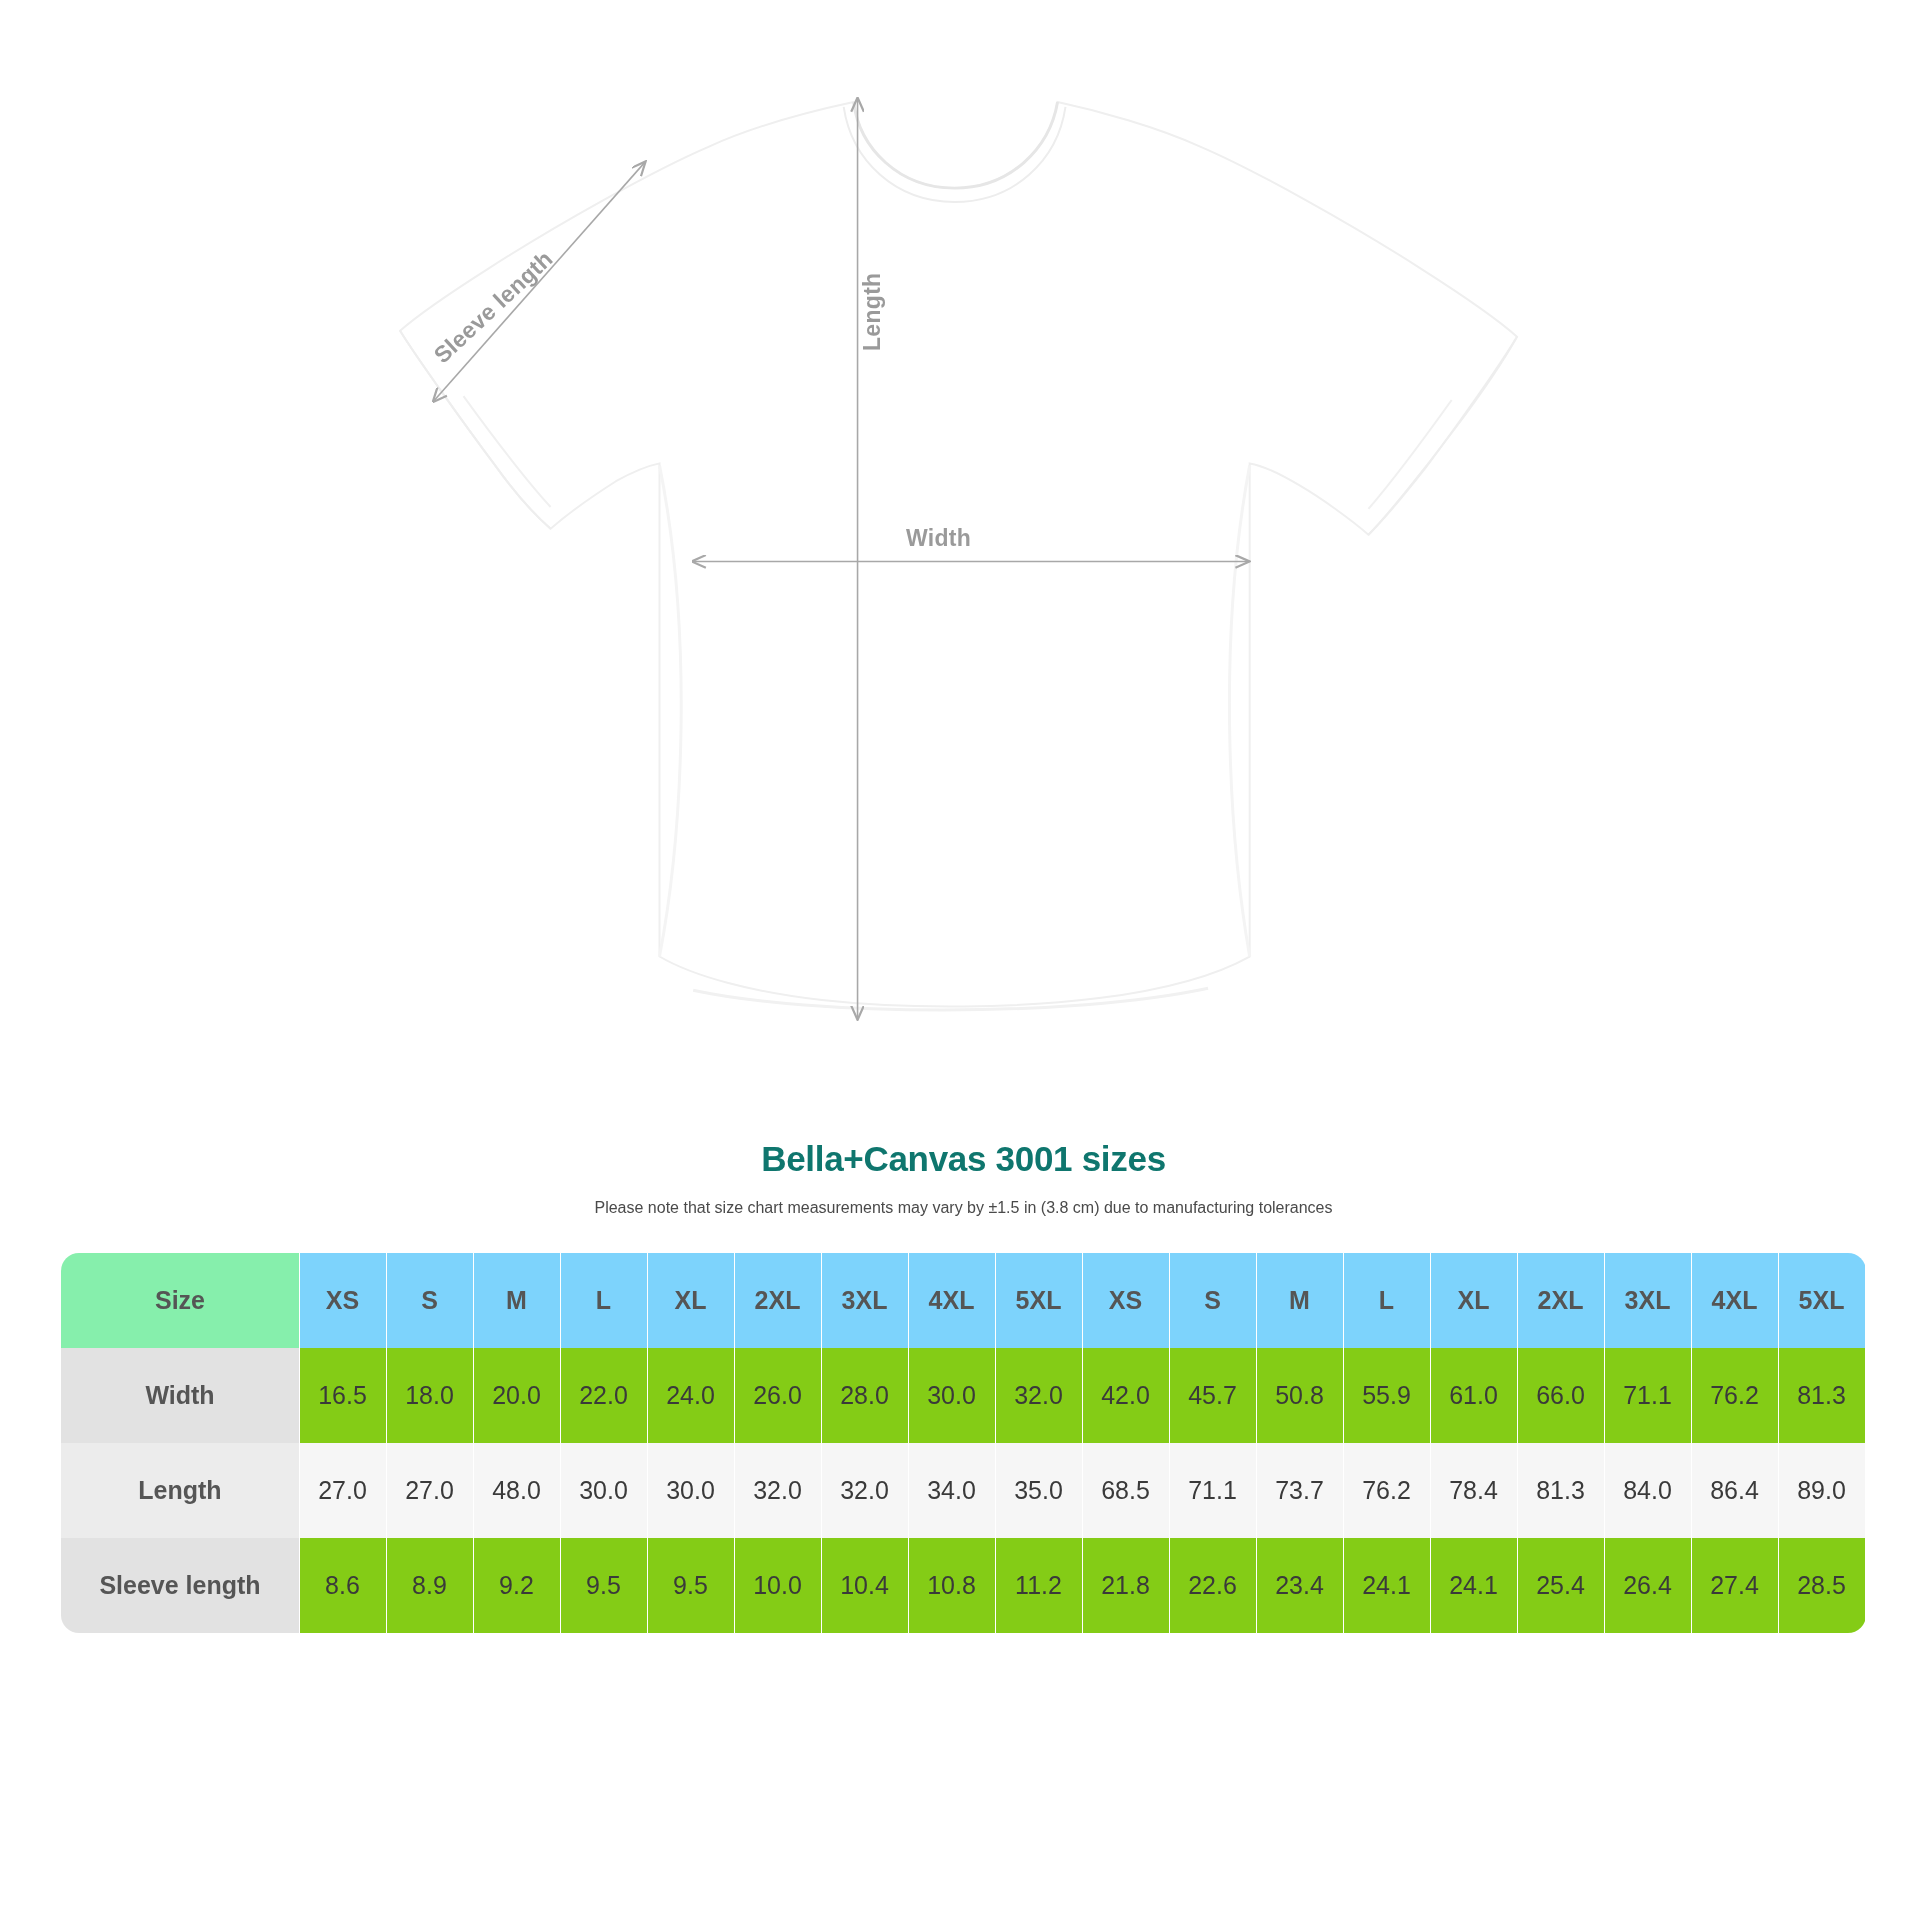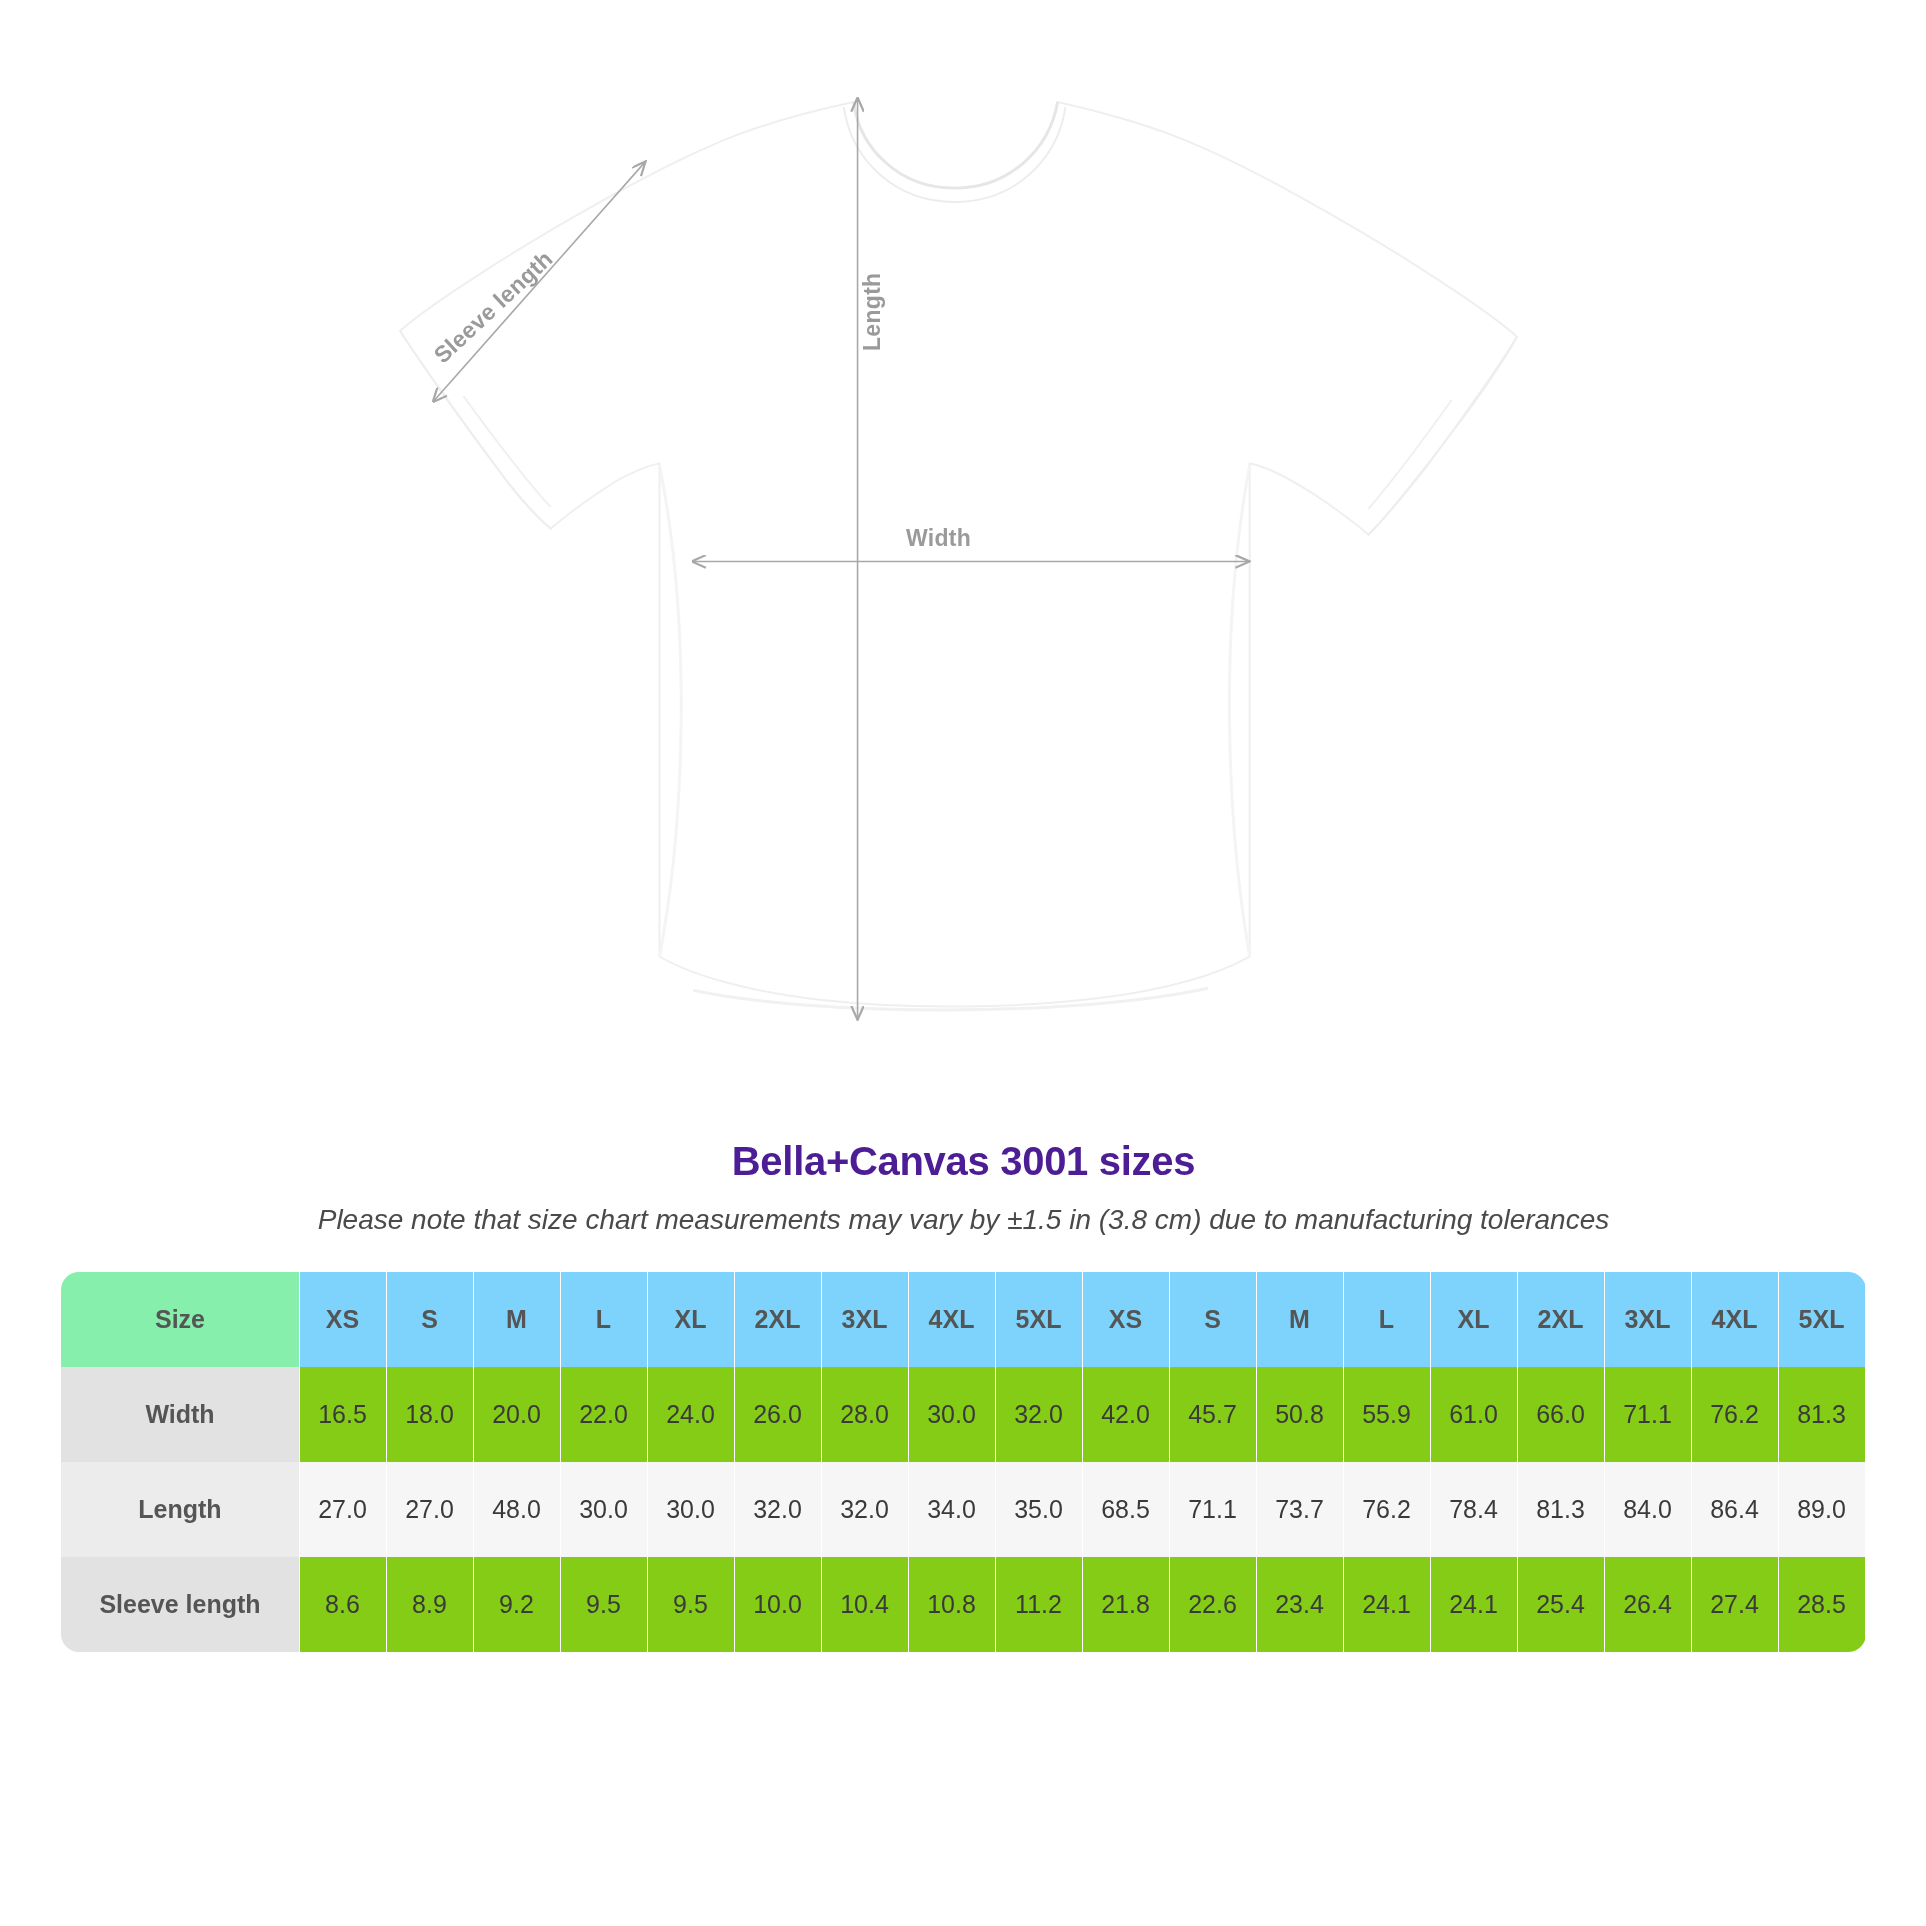--- a/index.html
+++ b/index.html
@@ -58,29 +58,28 @@
     transform: rotate(-43deg);
     transform-origin: left bottom;
   }
 
   
   .title-block {
     text-align: center;
     margin-top: 30px;
   }
   .chart-title {
-    font-size: 40px;
-    font-weight: bold;
-    color: #4c1d95;
+    font-size: 35px;
+    font-weight: bold;
+    color: #0f766e;
     margin: 0 0 20px 0;
     letter-spacing: -0.3px;
   }
   .chart-note {
-    font-size: 28px;
-    font-style: italic;
+    font-size: 16px;
     color: #4a4a4a;
     margin: 8px;
   }
 
   
   .table-wrap {
     margin: 36px 61px 0 61px;
     border-radius: 18px;
     overflow: hidden;
   }

